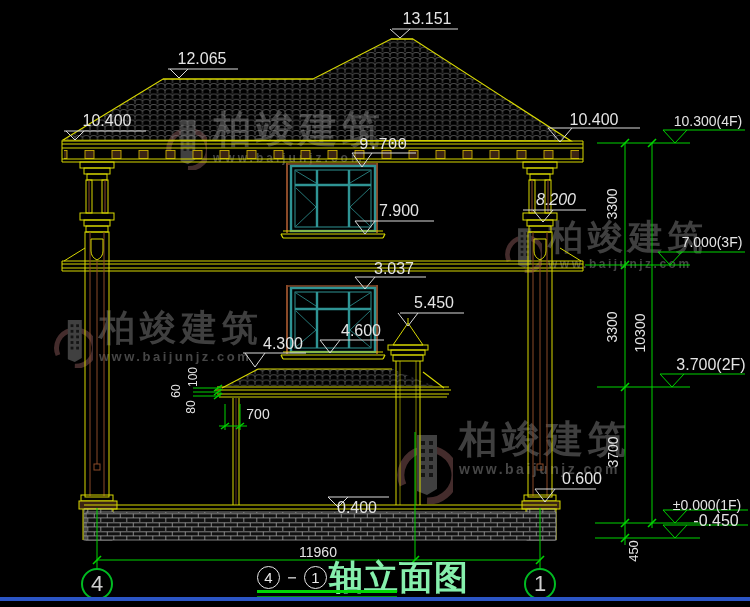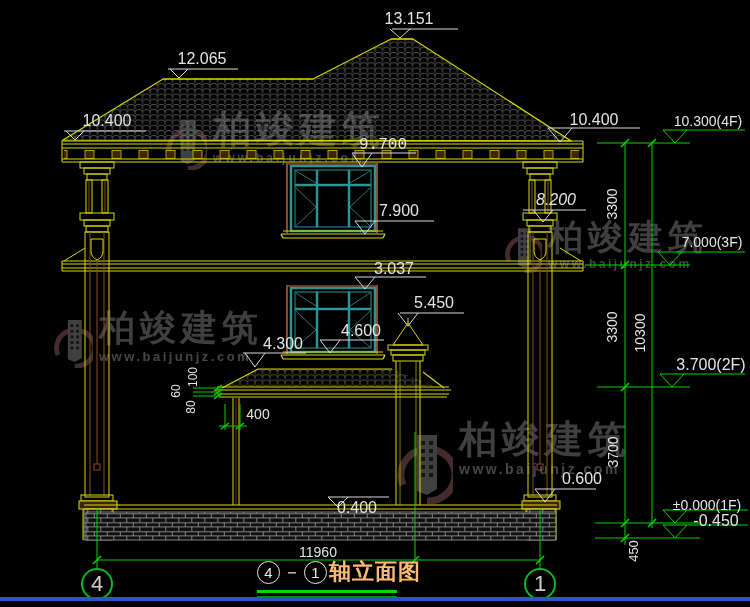--- a/index.html
+++ b/index.html
@@ -25,21 +25,21 @@
   
   .axis-bubble{position:absolute;width:28px;height:28px;border:2px solid #00bb22;border-radius:50%;
        color:#cfcfcf;font-size:22px;display:flex;align-items:center;justify-content:center;
        z-index:4;transform:translate(-50%,-50%);line-height:1;}
   
   #title-block{position:absolute;left:257px;top:560px;display:flex;align-items:center;gap:2px;
        z-index:4;color:#f0f0f0;}
   .title-axis{width:21px;height:21px;border:1.5px solid #e8e8e8;border-radius:50%;font-size:15px;
        display:flex;align-items:center;justify-content:center;color:#e8e8e8;line-height:1;}
   .title-dash{font-size:18px;color:#e8e8e8;margin:0 1px;}
-  #title-text{font-size:22px;font-weight:bold;letter-spacing:1px;color:#fdba74;line-height:1;}
+  #title-text{font-size:34px;font-weight:bold;letter-spacing:1px;color:#86efac;line-height:1;}
   .title-underline-1{position:absolute;left:257px;top:590px;width:140px;height:3px;background:#00d800;z-index:4;}
   .title-underline-2{position:absolute;left:257px;top:596px;width:140px;height:2px;background:#008f00;z-index:4;}
   
   #bottom-bar{position:absolute;left:0;top:597px;width:750px;height:4px;background:#2b55c5;z-index:5;}
 </style>
 </head>
 <body>
 
 <div id="stage">
 
@@ -354,32 +354,32 @@
       <line x1="660" y1="374" x2="745" y2="374"></line>
         <polyline points="660,374 672,387 684,374"></polyline>
       <line x1="663" y1="510" x2="748" y2="510"></line>
         <polyline points="663,510 675,523 687,510"></polyline>
       <line x1="663" y1="525" x2="748" y2="525"></line>
         <polyline points="663,525 675,538 687,525"></polyline>
     </g>
   </svg>
 
   <div id="ann-layer">
-      <span class="ann" style="left: 409px; top: 19px;">13.151</span>
+      <span class="ann" style="left: 427px; top: 19px;">13.151</span>
       <span class="ann" style="left: 202px; top: 59px;">12.065</span>
       <span class="ann" style="left: 107px; top: 121px;">10.400</span>
       <span class="ann" style="left: 594px; top: 120px;">10.400</span>
       <span class="ann" style="left: 383px; top: 145px; font-family: Liberation Mono, monospace;">9.700</span>
       <span class="ann" style="left: 399px; top: 211px;">7.900</span>
       <span class="ann" style="left: 556px; top: 200px; font-style: italic;">8.200</span>
       <span class="ann" style="left: 394px; top: 269px;">3.037</span>
       <span class="ann" style="left: 434px; top: 303px;">5.450</span>
       <span class="ann" style="left: 361px; top: 331px;">4.600</span>
       <span class="ann" style="left: 283px; top: 344px;">4.300</span>
-      <span class="ann" style="left: 258px; top: 414px; font-size: 14px;">400</span>
+      <span class="ann" style="left: 258px; top: 414px; font-size: 14px;">700</span>
       <span class="ann" style="left: 357px; top: 488px; margin-top: 20px;">0.400</span>
       <span class="ann" style="left: 582px; top: 479px;">0.600</span>
       <span class="ann" style="left: 318px; top: 552px; font-size: 14px;">11960</span>
       <span class="ann" style="left: 708px; top: 121px; font-size: 14px;">10.300(4F)</span>
       <span class="ann" style="left: 712px; top: 242px; font-size: 14px;">7.000(3F)</span>
       <span class="ann" style="left: 711px; top: 365px; font-size: 16px;">3.700(2F)</span>
       <span class="ann" style="left: 707px; top: 505px; font-size: 14px;">±0.000(1F)</span>
       <span class="ann" style="left: 716px; top: 521px; font-size: 16px;">-0.450</span>
       <span class="ann rot" style="left: 612px; top: 204px; font-size: 14px;">3300</span>
       <span class="ann rot" style="left: 612px; top: 327px; font-size: 14px;">3300</span>

